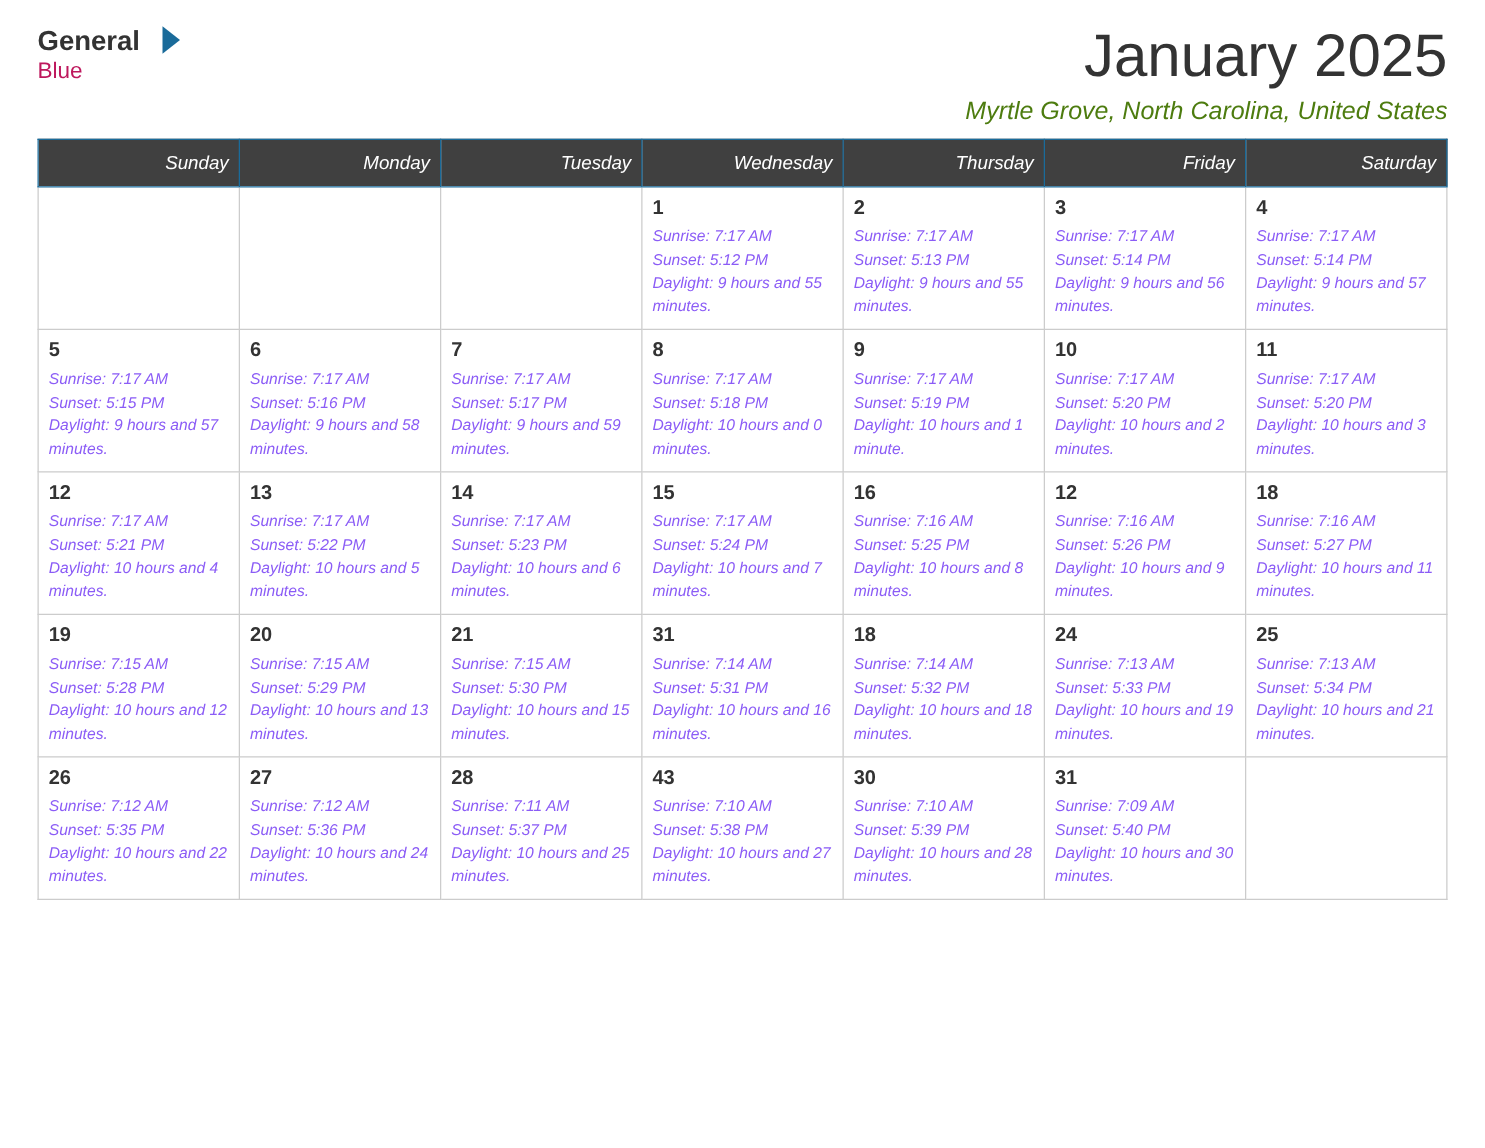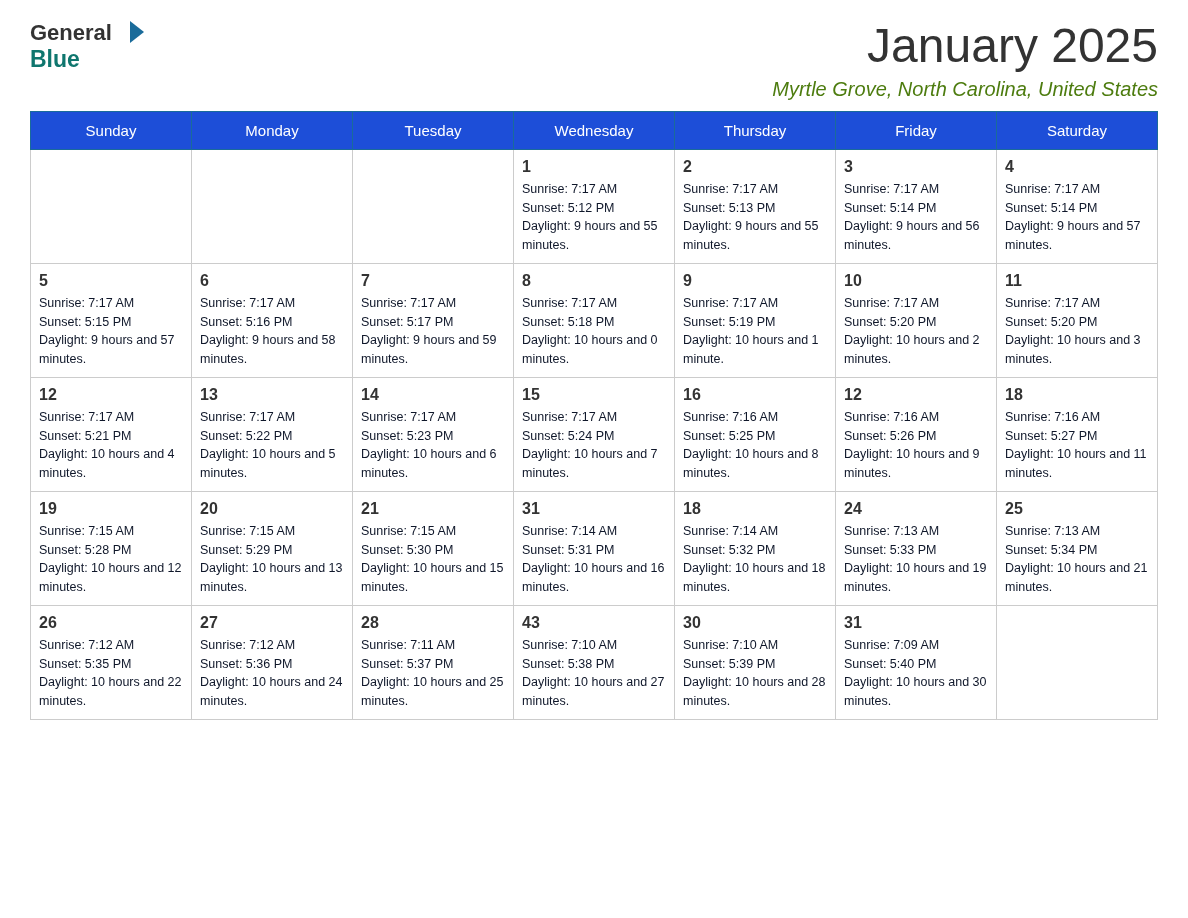--- a/index.html
+++ b/index.html
@@ -15,23 +15,23 @@
       justify-content: space-between;
       align-items: flex-start;
       margin-bottom: 10px;
     }
     .logo-text-general {
       font-size: 22px;
       font-weight: bold;
       color: #333;
     }
     .logo-blue {
-      font-size: 23px;
-      font-weight: bold;
-      color: #0f766e;
+      font-size: 18px;
+      font-weight: normal;
+      color: #be185d;
       margin-left: 4px;
     }
     .title-section {
       text-align: right;
     }
     .month-title {
       font-size: 48px;
       font-weight: normal;
       color: #333;
       line-height: 1.1;
@@ -41,47 +41,49 @@
       color: #4d7c0f;
       margin-top: 5px;
       font-style: italic;
     }
     .calendar {
       width: 100%;
       border-collapse: collapse;
       margin-top: 10px;
     }
     .calendar th {
-      background-color: #1d4ed8;
+      background-color: #404040;
       color: #fff;
       padding: 10px 8px;
       font-size: 15px;
       font-weight: normal;
-      text-align: center;
+      text-align: right;
       border: 1px solid #1a6b9a;
+      font-style: italic;
     }
     .calendar td {
       border: 1px solid #ccc;
       vertical-align: top;
       padding: 8px;
       width: 14.28%;
       font-size: 13px;
       color: #333;
       min-height: 110px;
     }
     .day-number {
       font-size: 16px;
       font-weight: bold;
       display: block;
       margin-bottom: 4px;
     }
     .day-info {
       font-size: 12.5px;
-      color: #0f172a;
+      color: #8b5cf6;
       line-height: 1.5;
+      font-style: italic;
     }
     .empty-cell {
       background: #fff;
     }
     .logo-container {
       display: flex;
       flex-direction: column;
       align-items: flex-start;
     }
     .logo-row {

